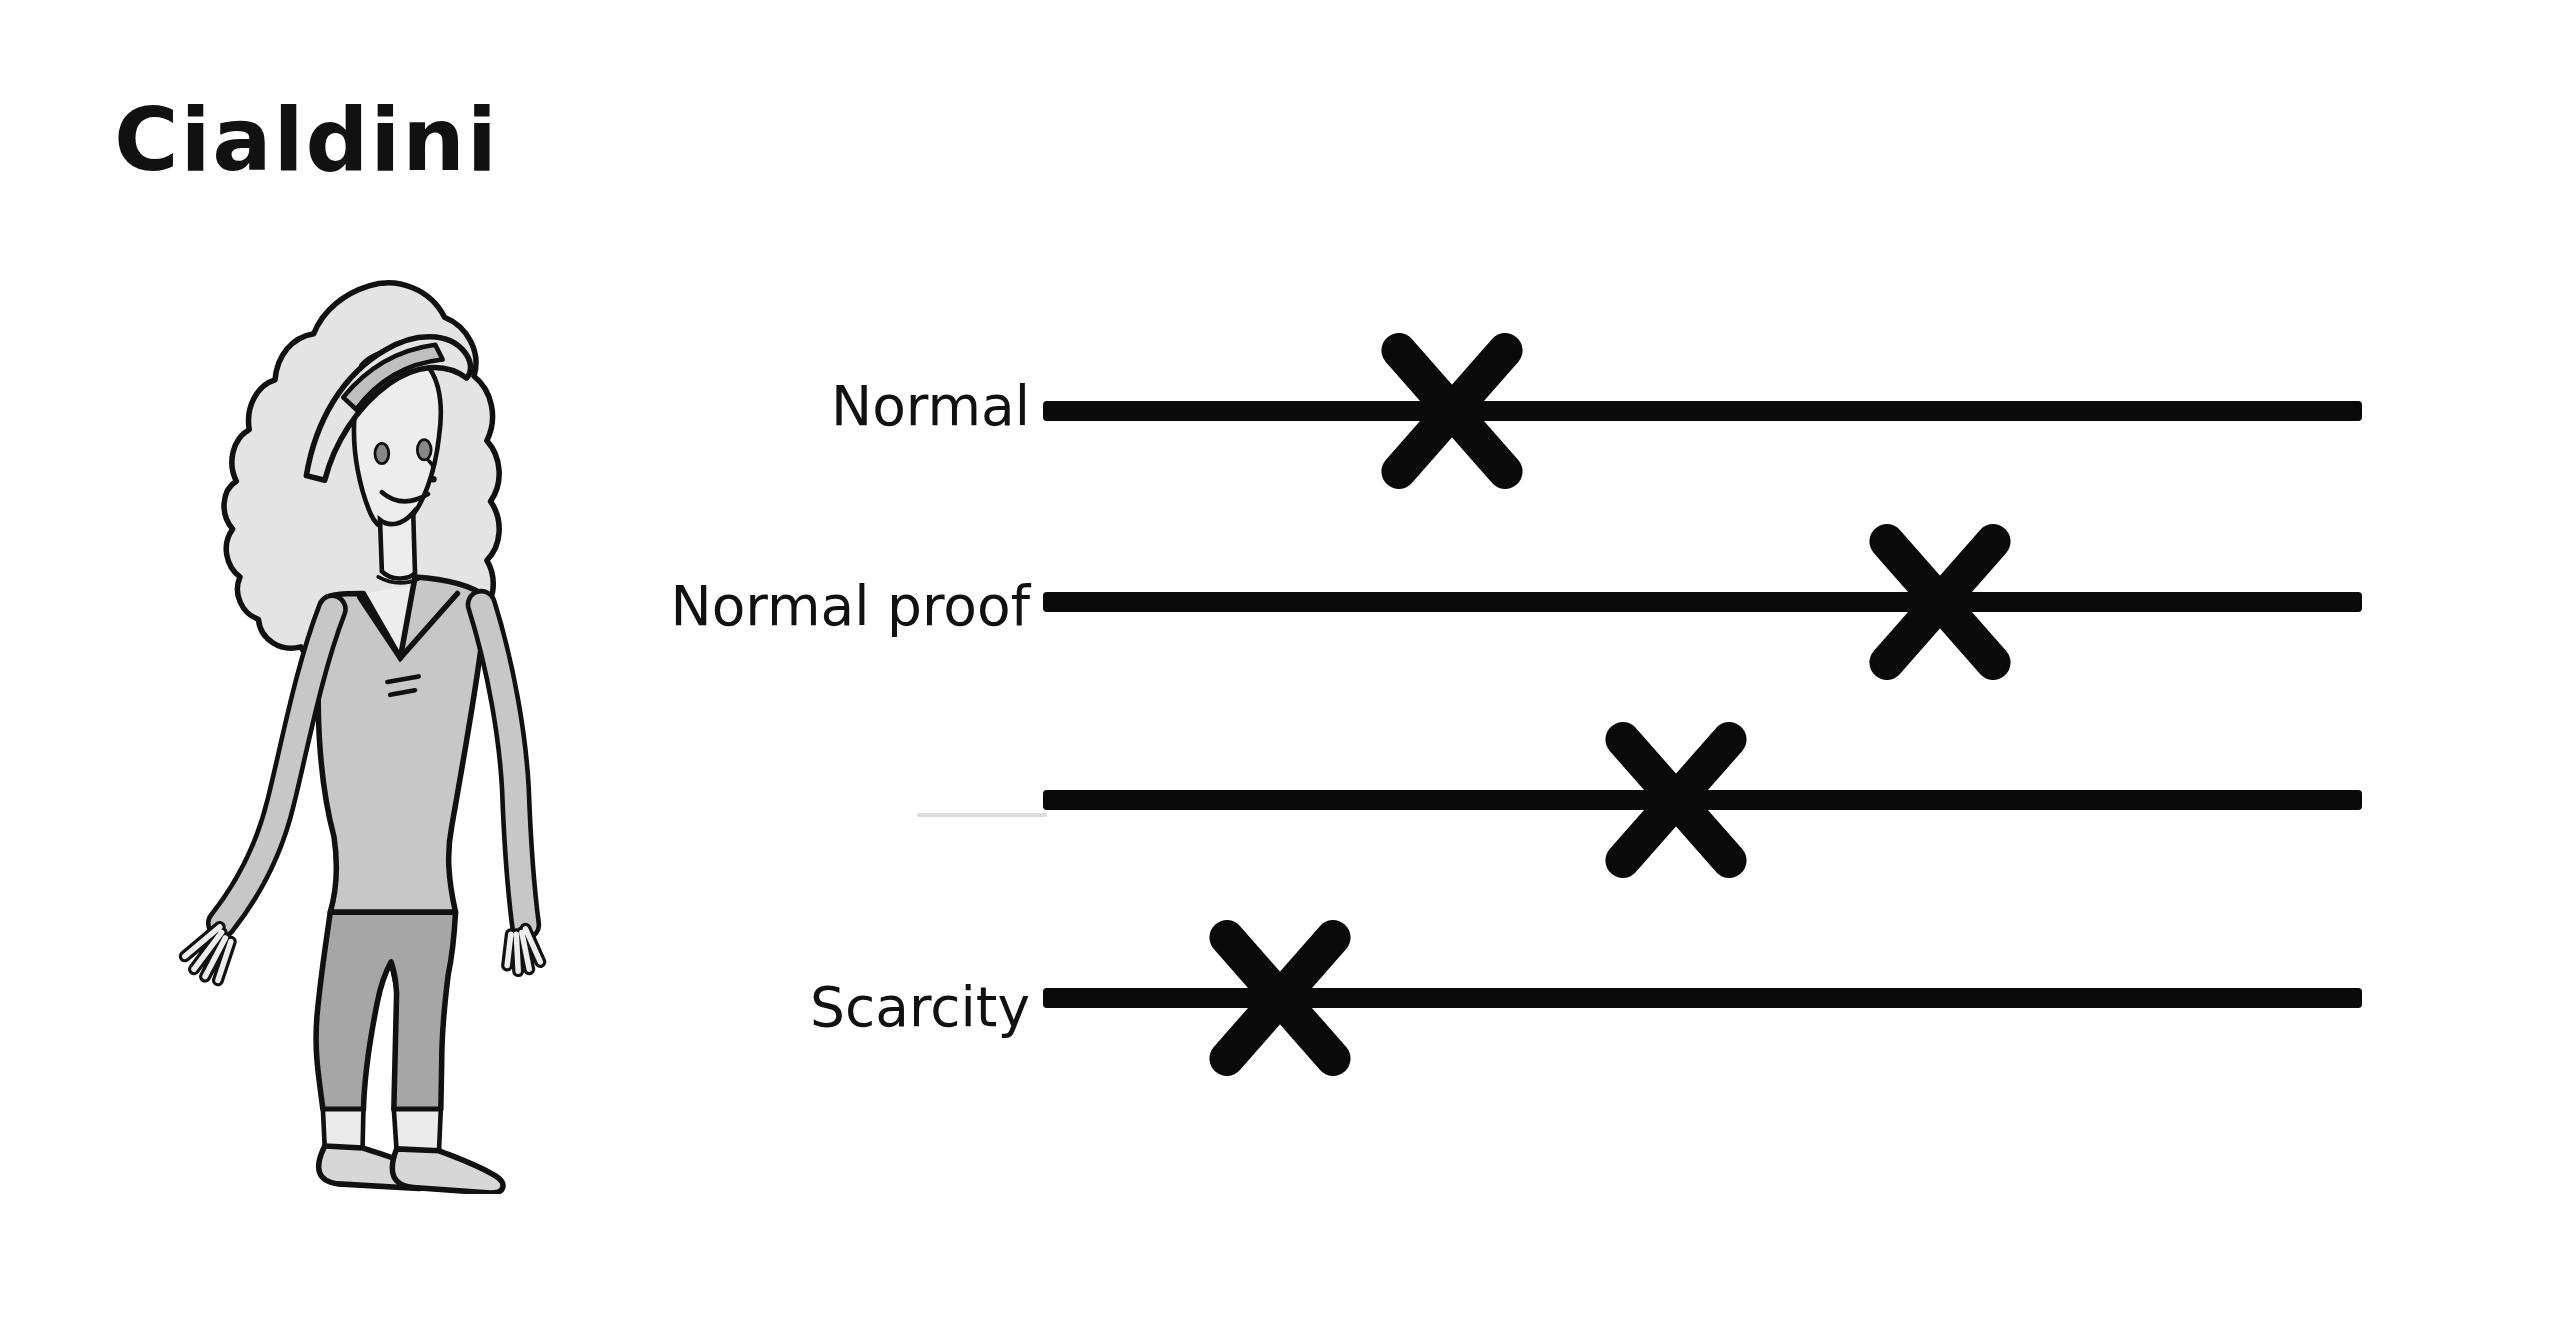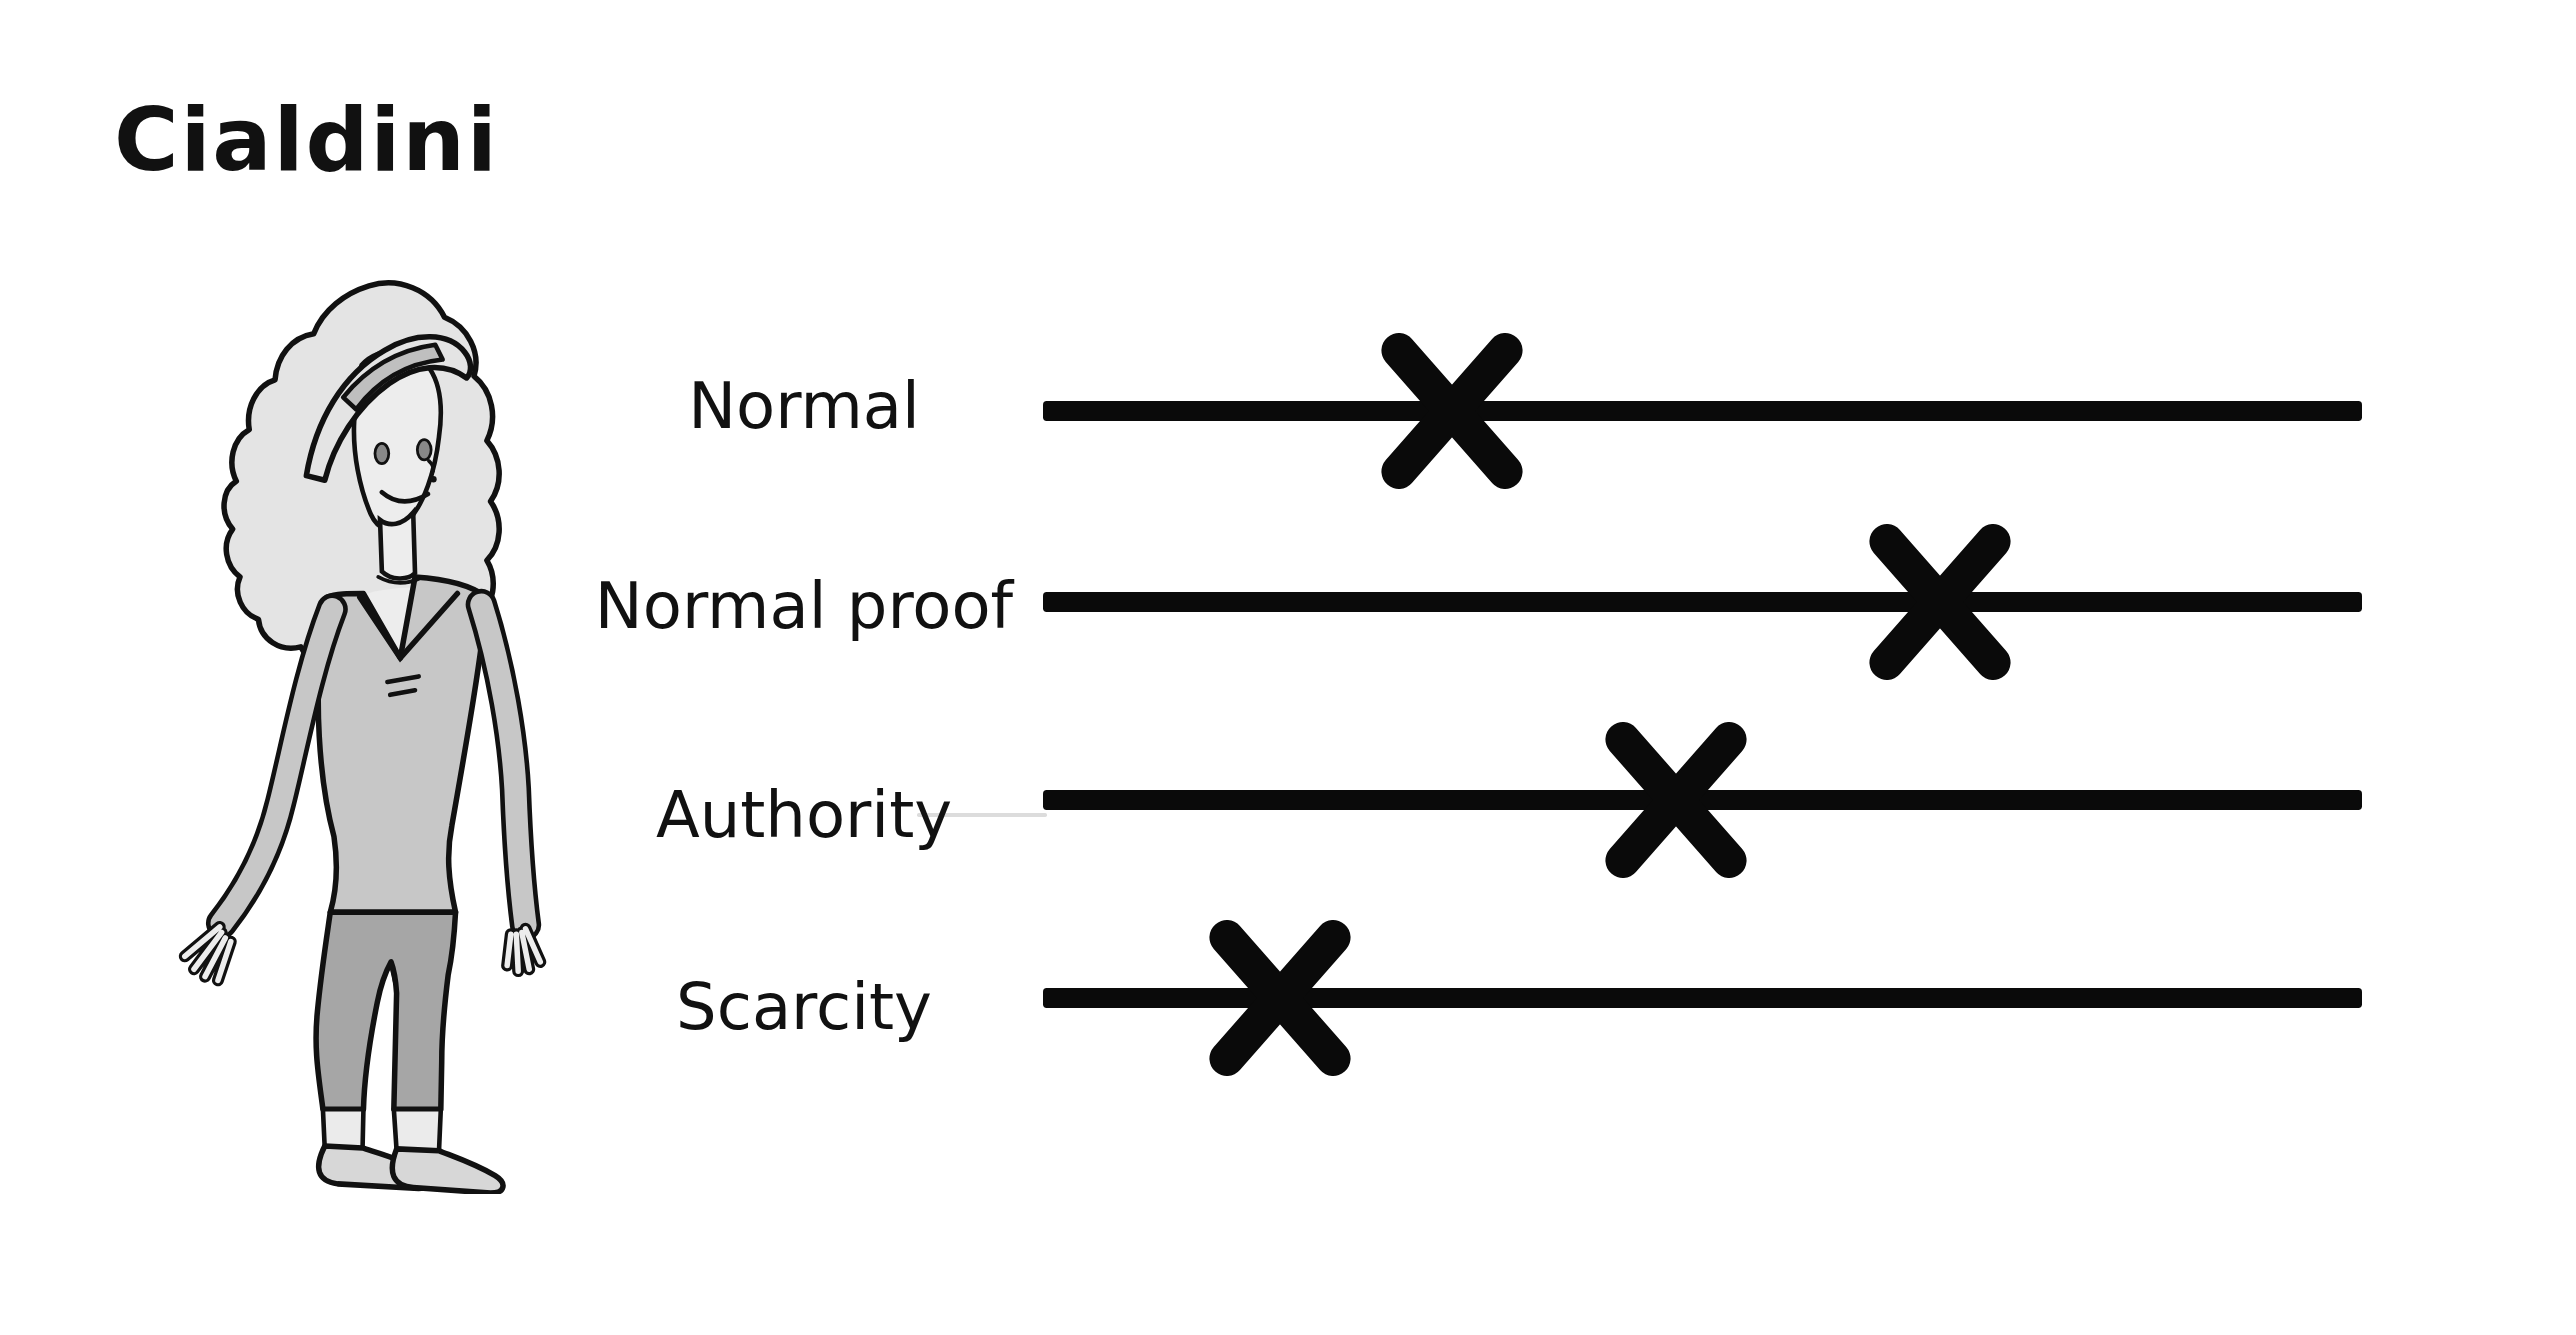--- a/index.html
+++ b/index.html
@@ -23,26 +23,26 @@
   }
   .figure-svg{
     position:absolute;
     left:167px;
     top:273px;
     width:380px;
     height:921px;
   }
   .scale-label{
     position:absolute;
-    left:529px;
+    left:480px;
     width:550px;
     height:92px;
     line-height:92px;
-    text-align:center;
-    font-size:64px;
+    text-align:right;
+    font-size:55px;
     white-space:nowrap;
   }
   .lbl-1{top:360px;}
   .lbl-2{top:560px;}
   .lbl-3{top:769px;}
   .lbl-4{top:961px;}
   .guide-line{
     position:absolute;
     left:917px;
     top:813px;
@@ -140,21 +140,20 @@
     <path stroke-width="5" stroke-linejoin="round" d="M245,908 L296,908 L294,954 C280,962 258,962 248,953 Z" fill="#ebebeb" stroke="#111111"></path>
 
     <path stroke-width="6" stroke-linejoin="round" d="M170,948 C158,972 162,986 184,989 L272,994 C288,994 290,983 277,976 C254,962 226,955 211,950 Z" fill="#d7d7d7" stroke="#111111"></path>
     <path stroke-width="6" stroke-linejoin="round" d="M248,951 C238,977 244,991 266,993 L350,999 C366,999 368,988 355,980 C331,966 306,958 294,953 Z" fill="#d7d7d7" stroke="#111111"></path>
   </svg>
 
   <div class="guide-line" style="background: rgb(220, 220, 220);"></div>
 
   <div class="scale-label lbl-1">Normal</div>
   <div class="scale-label lbl-2">Normal proof</div>
-  <div class="scale-label lbl-3">Authority</div>
   <div class="scale-label lbl-4">Scarcity</div>
 
   <div class="track trk-1" style="background: rgb(10, 10, 10);">
     <svg class="x-marker" viewBox="0 0 168 180" style="left: 31%; color: rgb(10, 10, 10);">
       <path d="M26,24 L142,156 M142,24 L26,156" stroke="currentColor" stroke-width="38" stroke-linecap="round" fill="none"></path>
     </svg>
   </div>
   <div class="track trk-2" style="background: rgb(10, 10, 10);">
     <svg class="x-marker" viewBox="0 0 168 180" style="left: 68%; color: rgb(10, 10, 10);">
       <path d="M26,24 L142,156 M142,24 L26,156" stroke="currentColor" stroke-width="38" stroke-linecap="round" fill="none"></path>

